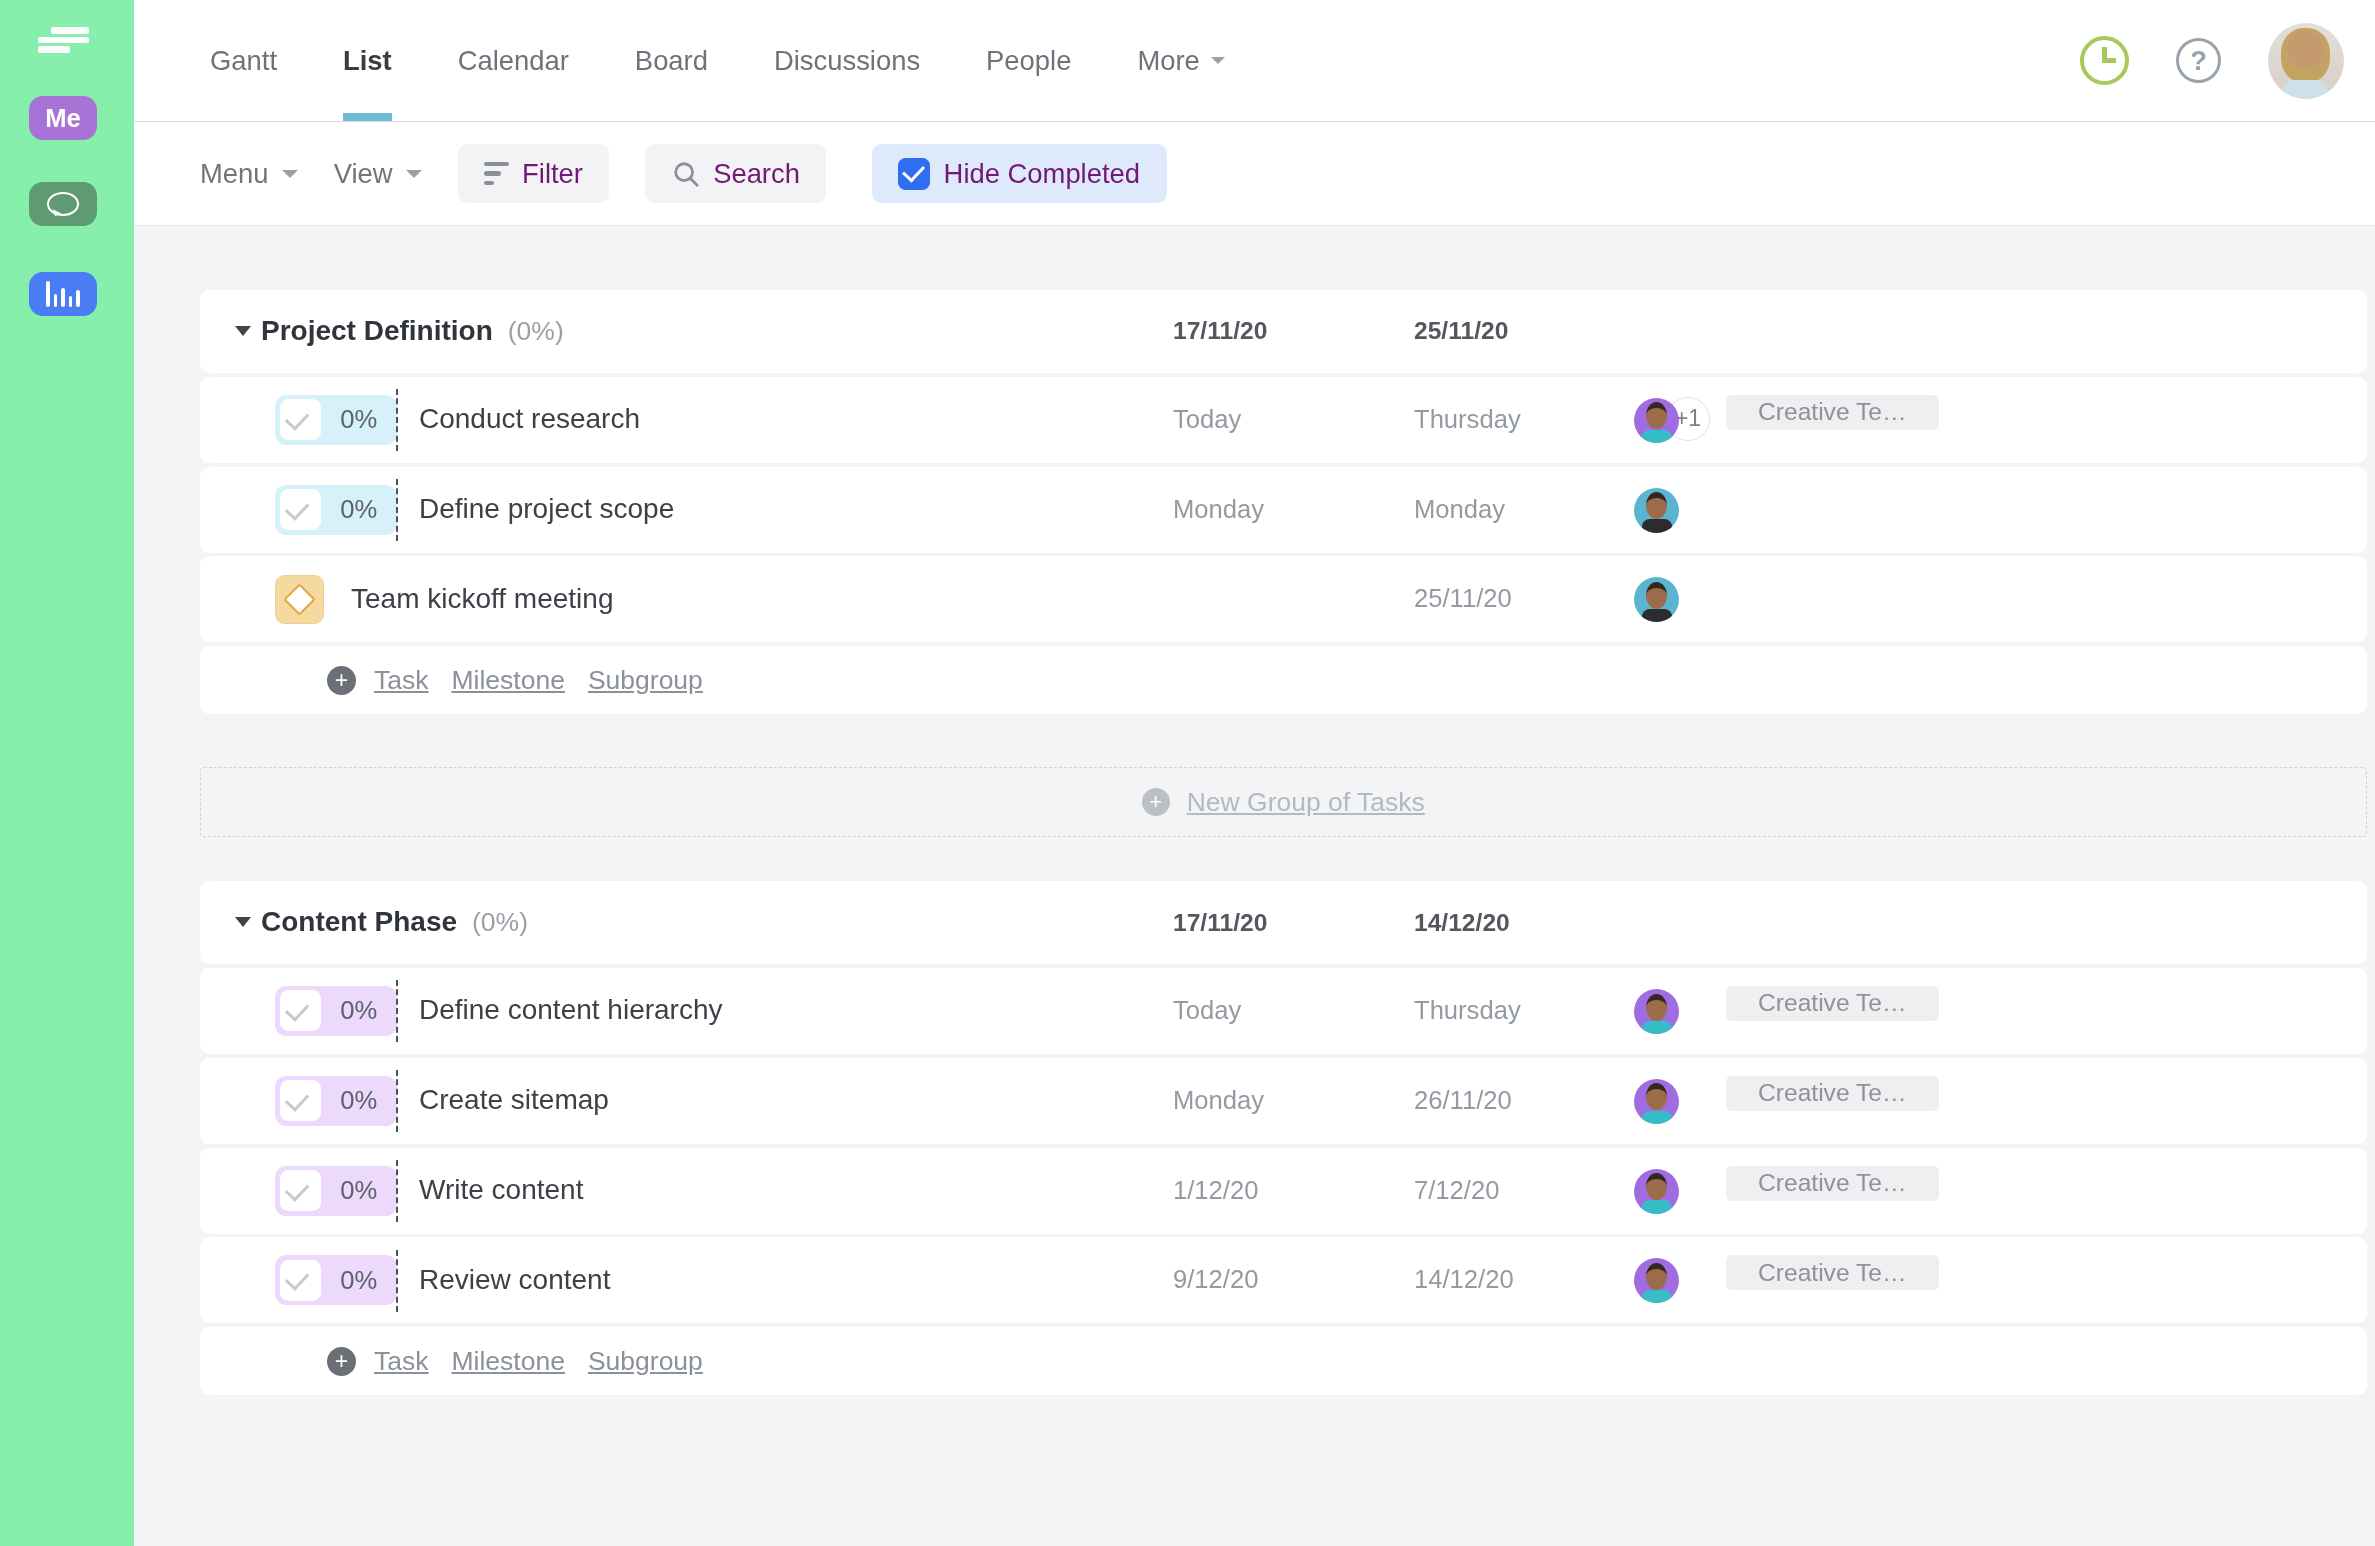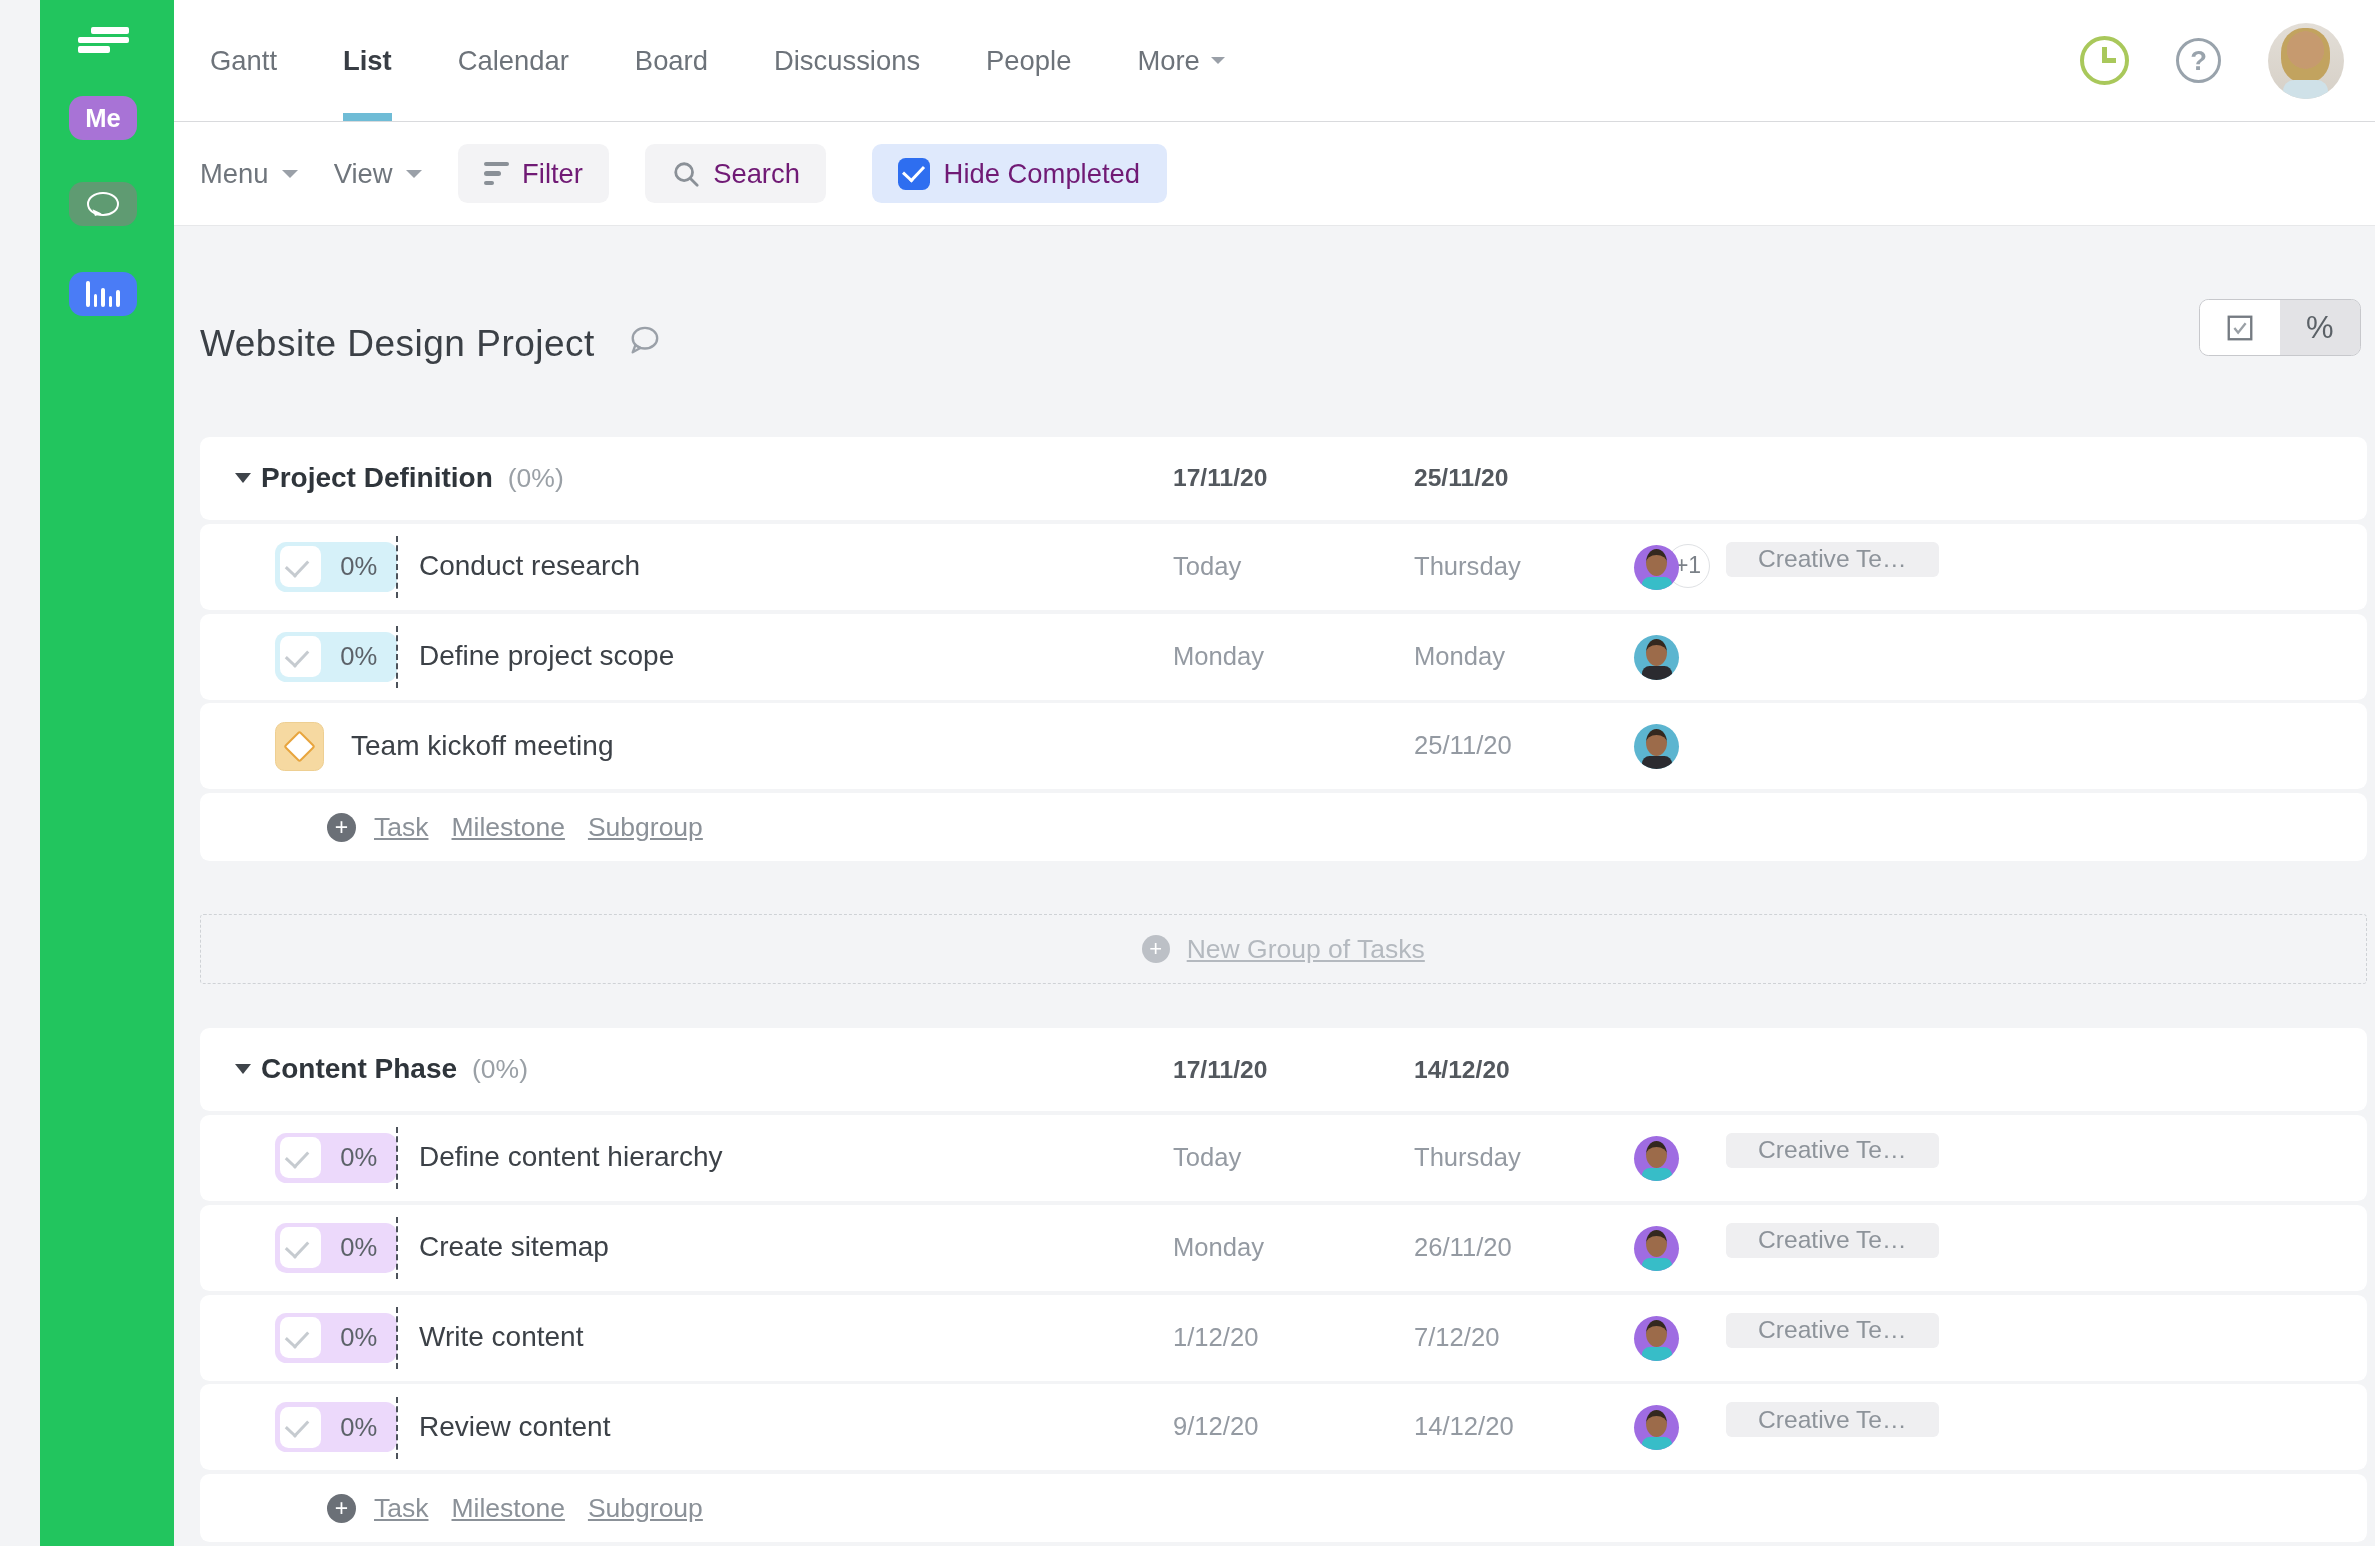--- a/index.html
+++ b/index.html
@@ -1,20 +1,20 @@
 <!DOCTYPE html>
 <html style="font-size:15px"><head>
 <meta charset="utf-8">
 <style>
   * { margin:0; padding:0; box-sizing:border-box; }
   html,body { width:2375px; height:1546px; overflow:hidden; background:#f3f4f6;
               font-family:"Liberation Sans", sans-serif; }
 
   
-  .sidebar { position:fixed; left:0; top:0; width:134px; height:1546px; background:#22c55e; z-index:50;margin-left:40px; }
+  .sidebar { position:fixed; left:0; top:0; width:134px; height:1546px; background:#86efac; z-index:50; }
   .logo { position:absolute; left:38px; top:27.4px; width:51px; height:26.5px; }
   .logo i { display:block; background:#fff; border-radius:1.9px; }
   .logo i:nth-child(1){ width:38px; height:6.6px; margin:0 0 2.8px 13.2px; }
   .logo i:nth-child(2){ width:51px; height:6.6px; margin-bottom:2.8px; }
   .logo i:nth-child(3){ width:32px; height:6.6px; }
   .side-btn { position:absolute; left:29px; width:68px; height:44px; border-radius:14px;
               display:flex; align-items:center; justify-content:center; cursor:pointer; }
   .side-btn.me { top:96px; background:#a873d6; color:#fff; font-size:25.6px; font-weight:bold; }
   .side-btn.chat { top:182px; background:#5f9b72; }
   .side-btn.chart { top:272px; background:#4a7cf6; }
@@ -219,38 +219,20 @@
       <span>Search</span>
     </div>
     <div class="tb-btn hide-completed">
       <span class="cb"></span>
       <span>Hide Completed</span>
     </div>
   </div>
 </div>
 
 <div class="main">
-  <div class="title-row">
-    <span class="page-title">Website Design Project</span>
-    <svg class="comment-ic" width="34" height="32" viewBox="0 0 36 34">
-      <ellipse cx="19" cy="14" rx="13" ry="11" fill="none" stroke="#9aa0a8" stroke-width="2.5"></ellipse>
-      <path d="M9 21 L6 29 L15 24" fill="none" stroke="#9aa0a8" stroke-width="2.5" stroke-linejoin="round"></path>
-    </svg>
-    <div class="seg">
-      <div class="seg-btn">
-        <svg width="30" height="30" viewBox="0 0 32 32">
-          <rect x="4" y="4" width="24" height="24" fill="none" stroke="#757b82" stroke-width="2.5"></rect>
-          <path d="M10 16 L14 21 L22 11" fill="none" stroke="#9aa0a6" stroke-width="2.5"></path>
-        </svg>
-      </div>
-      <div class="seg-btn selected">
-        <span class="pct">%</span>
-      </div>
-    </div>
-  </div>
 
   <div class="groups">
   <div class="group">
     <div class="card group-header">
       <span class="caret"></span>
       <span class="group-title"><span>Project Definition</span><span class="group-pct">(0%)</span></span>
       <span class="ghdate start">17/11/20</span>
       <span class="ghdate end">25/11/20</span>
     </div>
     <div>

